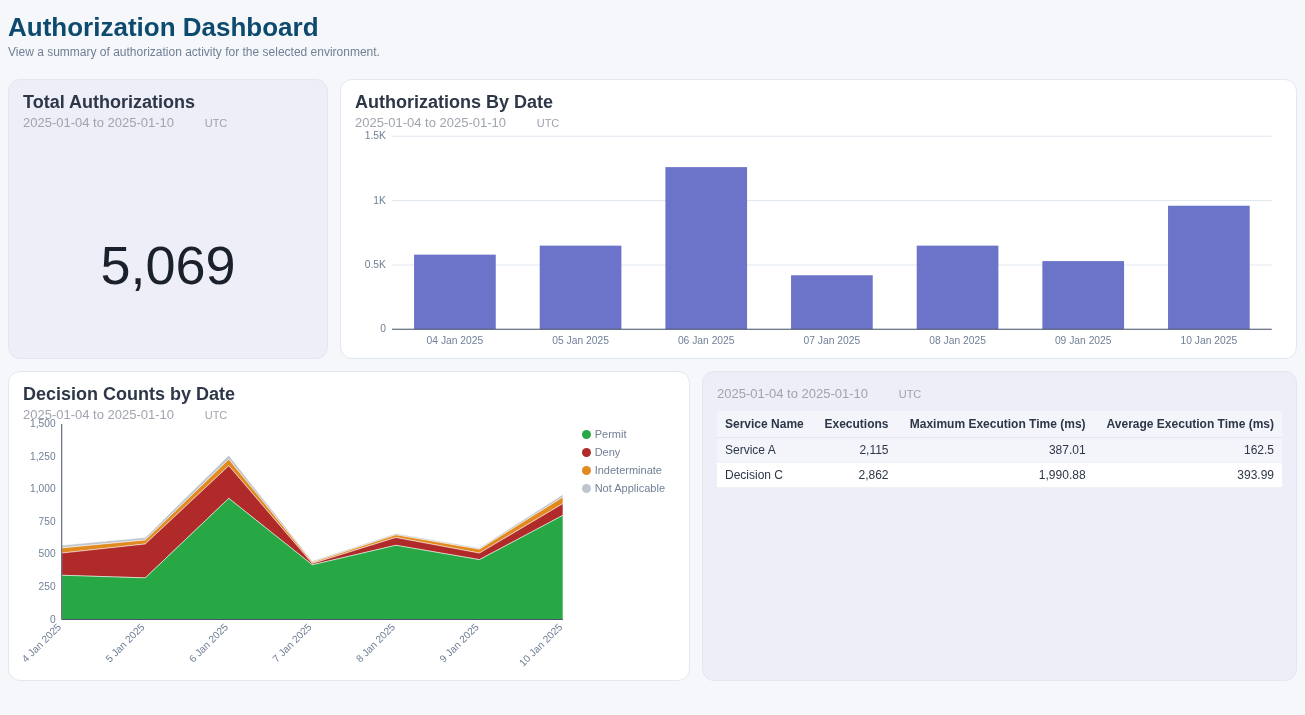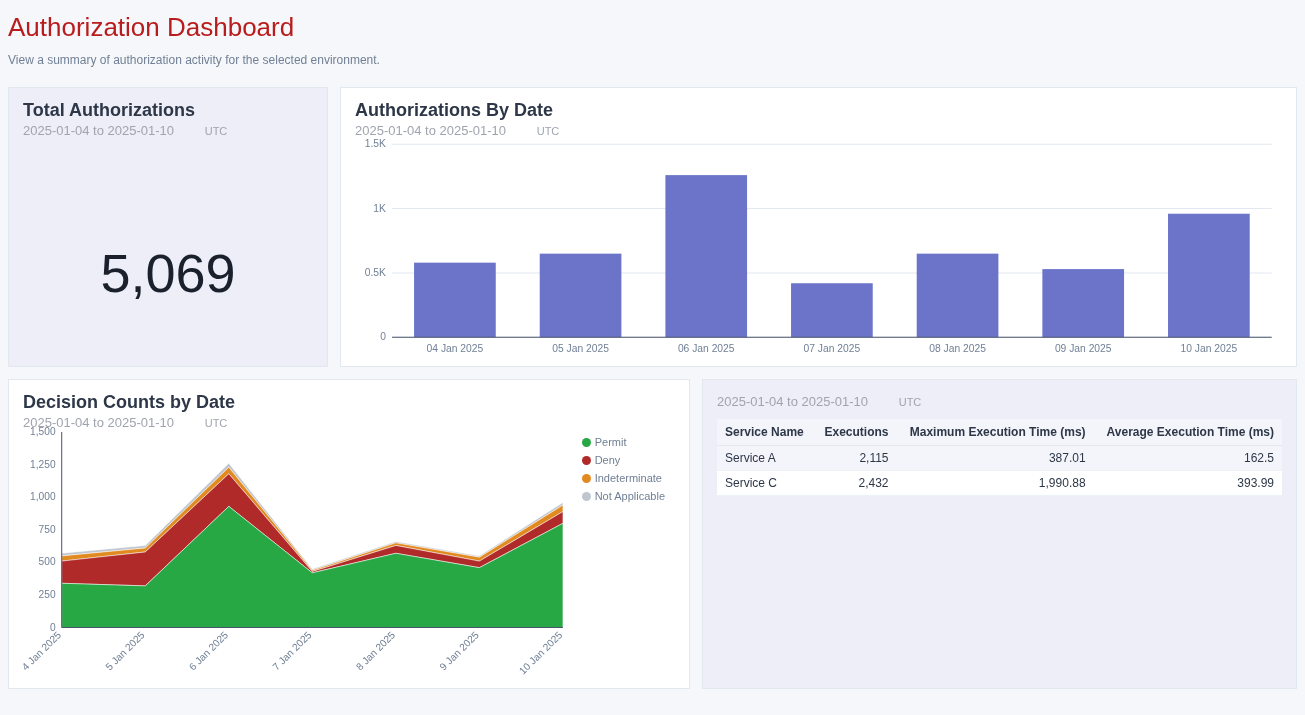--- a/index.html
+++ b/index.html
@@ -4,21 +4,21 @@
 <style>
 * { box-sizing: border-box; margin: 0; padding: 0; }
 body {
   font-family: -apple-system, BlinkMacSystemFont, "Segoe UI", Helvetica, Arial, sans-serif;
   background: #f6f7fa;
   color: #2d3748;
   padding: 8px;
   font-size: 14px;
 }
 .header { padding: 4px 0 10px 0; }
-.page-title { font-size: 26px; font-weight: 400; color: #b91c1c; margin-bottom: 10px; }
+.page-title { font-size: 26px; font-weight: 700; color: #0c4a6e; margin-bottom: 2px; }
 .page-subtitle { font-size: 12px; color: #718096; }
 .dropdown {
   display: inline-flex;
   align-items: center;
   justify-content: space-between;
   background: #fff;
   border: 1px solid #cbd5e0;
   border-left: 3px solid #4c51bf;
   border-radius: 4px;
   padding: 8px 14px;
@@ -26,21 +26,21 @@
   margin-top: 10px;
   cursor: pointer;
   font-weight: 600;
   color: #2d3748;
 }
 .grid-top { display: flex; gap: 12px; margin-top: 10px; }
 .grid-bottom { display: flex; gap: 12px; margin-top: 12px; }
 .card {
   background: #fff;
   border: 1px solid #e2e8f0;
-  border-radius: 0;
+  border-radius: 12px;
   padding: 12px 14px;
 }
 .card.tinted { background: #edeef7; }
 .card-title { font-size: 18px; font-weight: 700; color: #2d3748; }
 .card-sub { font-size: 13px; color: #a0a4ae; margin-top: 2px; }
 .card-sub .utc { font-size: 11px; padding-left: 27px; }
 .big-number { font-size: 54px; font-weight: 400; color: #1a202c; text-align: center; margin-top: 104px; }
 .total-card { width: 320px; height: 280px; flex-shrink: 0; }
 .bar-card { flex: 1; height: 280px; position: relative; }
 .decision-card { flex: 1; height: 310px; position: relative; }
@@ -175,21 +175,21 @@
         </tr>
       </thead>
       <tbody id="service-rows">
           <tr>
             <td>Service A</td>
             <td class="r">2,115</td>
             <td class="r">387.01</td>
             <td class="r">162.5</td>
           </tr>
           <tr>
-            <td>Service C</td>
-            <td class="r">2,432</td>
+            <td>Decision C</td>
+            <td class="r">2,862</td>
             <td class="r">1,990.88</td>
             <td class="r">393.99</td>
           </tr>
         </tbody>
     </table>
   </div>
 </div>
 
 </body></html>

